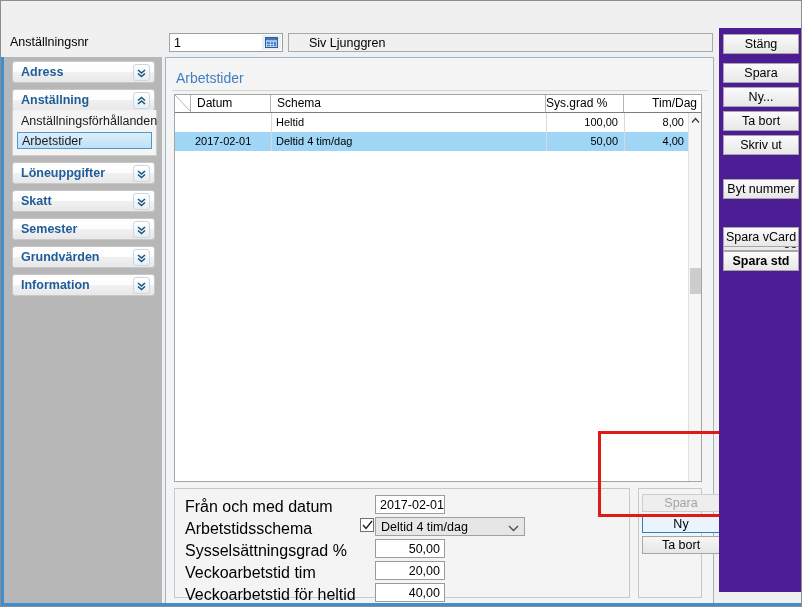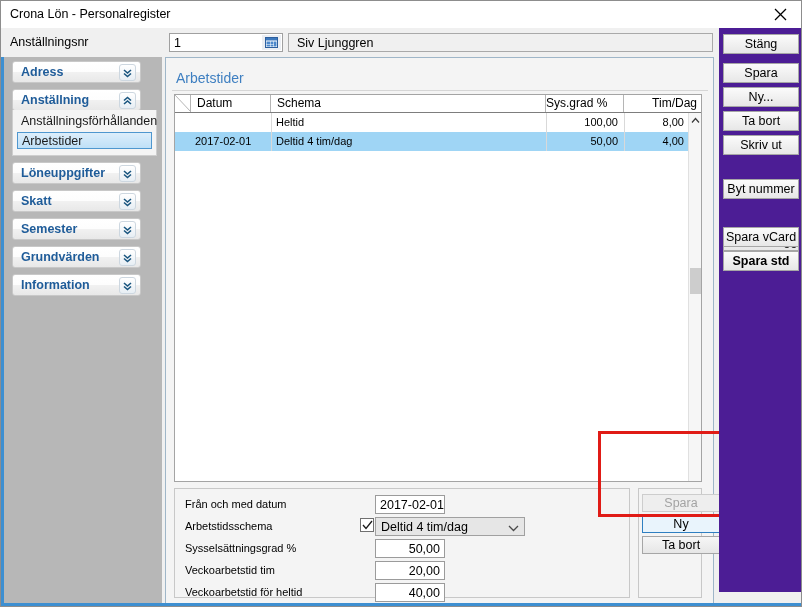--- a/index.html
+++ b/index.html
@@ -88,42 +88,42 @@
   .name-field {
     position: absolute;
     left: 287px; top: 32px;
     width: 425px; height: 19px;
     background: #f0f0f0;
     border: 1px solid #a9a9a9;
     box-sizing: border-box;
   }
   .name-value {
     position: absolute;
-    left: 8px; top: 2px;
+    left: 20px; top: 2px;
     font-size: 12.5px;
     white-space: nowrap;
   }
 
   
   .sidebar {
     position: absolute;
     left: 0; top: 56px;
     width: 161px; height: 550px;
     background: #b7b7b7;
     border-left: 3px solid #3d8fd1;
     box-sizing: border-box;
   }
   .sidebar-inner {
     position: absolute;
     left: 8px; top: 4px;
     width: 145px;
   }
   .section {
     position: relative;
-    width: 129px;
+    width: 143px;
     height: 22px;
     margin-bottom: 6px;
     background: linear-gradient(to bottom, #ffffff 0%, #fdfdfd 48%, #f1f1f1 52%, #e8e8e8 100%);
     border: 1px solid #c8c8c8;
     border-radius: 3px;
     box-sizing: border-box;
     cursor: default;
   }
   .section-label {
     position: absolute;
@@ -326,21 +326,21 @@
   }
   .frow {
     position: absolute;
     left: 0;
     width: 456px;
     height: 22px;
   }
   .flabel {
     position: absolute;
     left: 10px; top: 4px;
-    font-size: 11px;
+    font-size: 16px;
     white-space: nowrap;
   }
   .finput {
     position: absolute;
     left: 200px; top: 1px;
     width: 70px; height: 19px;
     background: #ffffff;
     border: 1px solid #9b9b9b;
     box-sizing: border-box;
     cursor: text;
@@ -455,29 +455,20 @@
     left: 0; bottom: 0;
     width: 802px; height: 3px;
     background: #3d8fd1;
   }
 </style>
 </head>
 <body>
 
 <div class="window">
 
-  <div class="titlebar">
-    <div class="titlebar-text">Crona Lön - Personalregister</div>
-    <div class="close-btn">
-      <svg width="13" height="13" viewBox="0 0 13 13">
-        <line x1="1" y1="1" x2="12" y2="12" stroke="#000" stroke-width="1.2"></line>
-        <line x1="12" y1="1" x2="1" y2="12" stroke="#000" stroke-width="1.2"></line>
-      </svg>
-    </div>
-  </div>
 
   <div class="topbar">
     <div class="lbl-empno">Anställningsnr</div>
   </div>
 
   <div class="empno-field">
     <span class="empno-value">1</span>
     <span class="lookup-btn">
       <svg width="13" height="11" viewBox="0 0 13 11">
         <rect x="0.5" y="0.5" width="12" height="10" fill="#ffffff" stroke="#2d5f9e"></rect>

